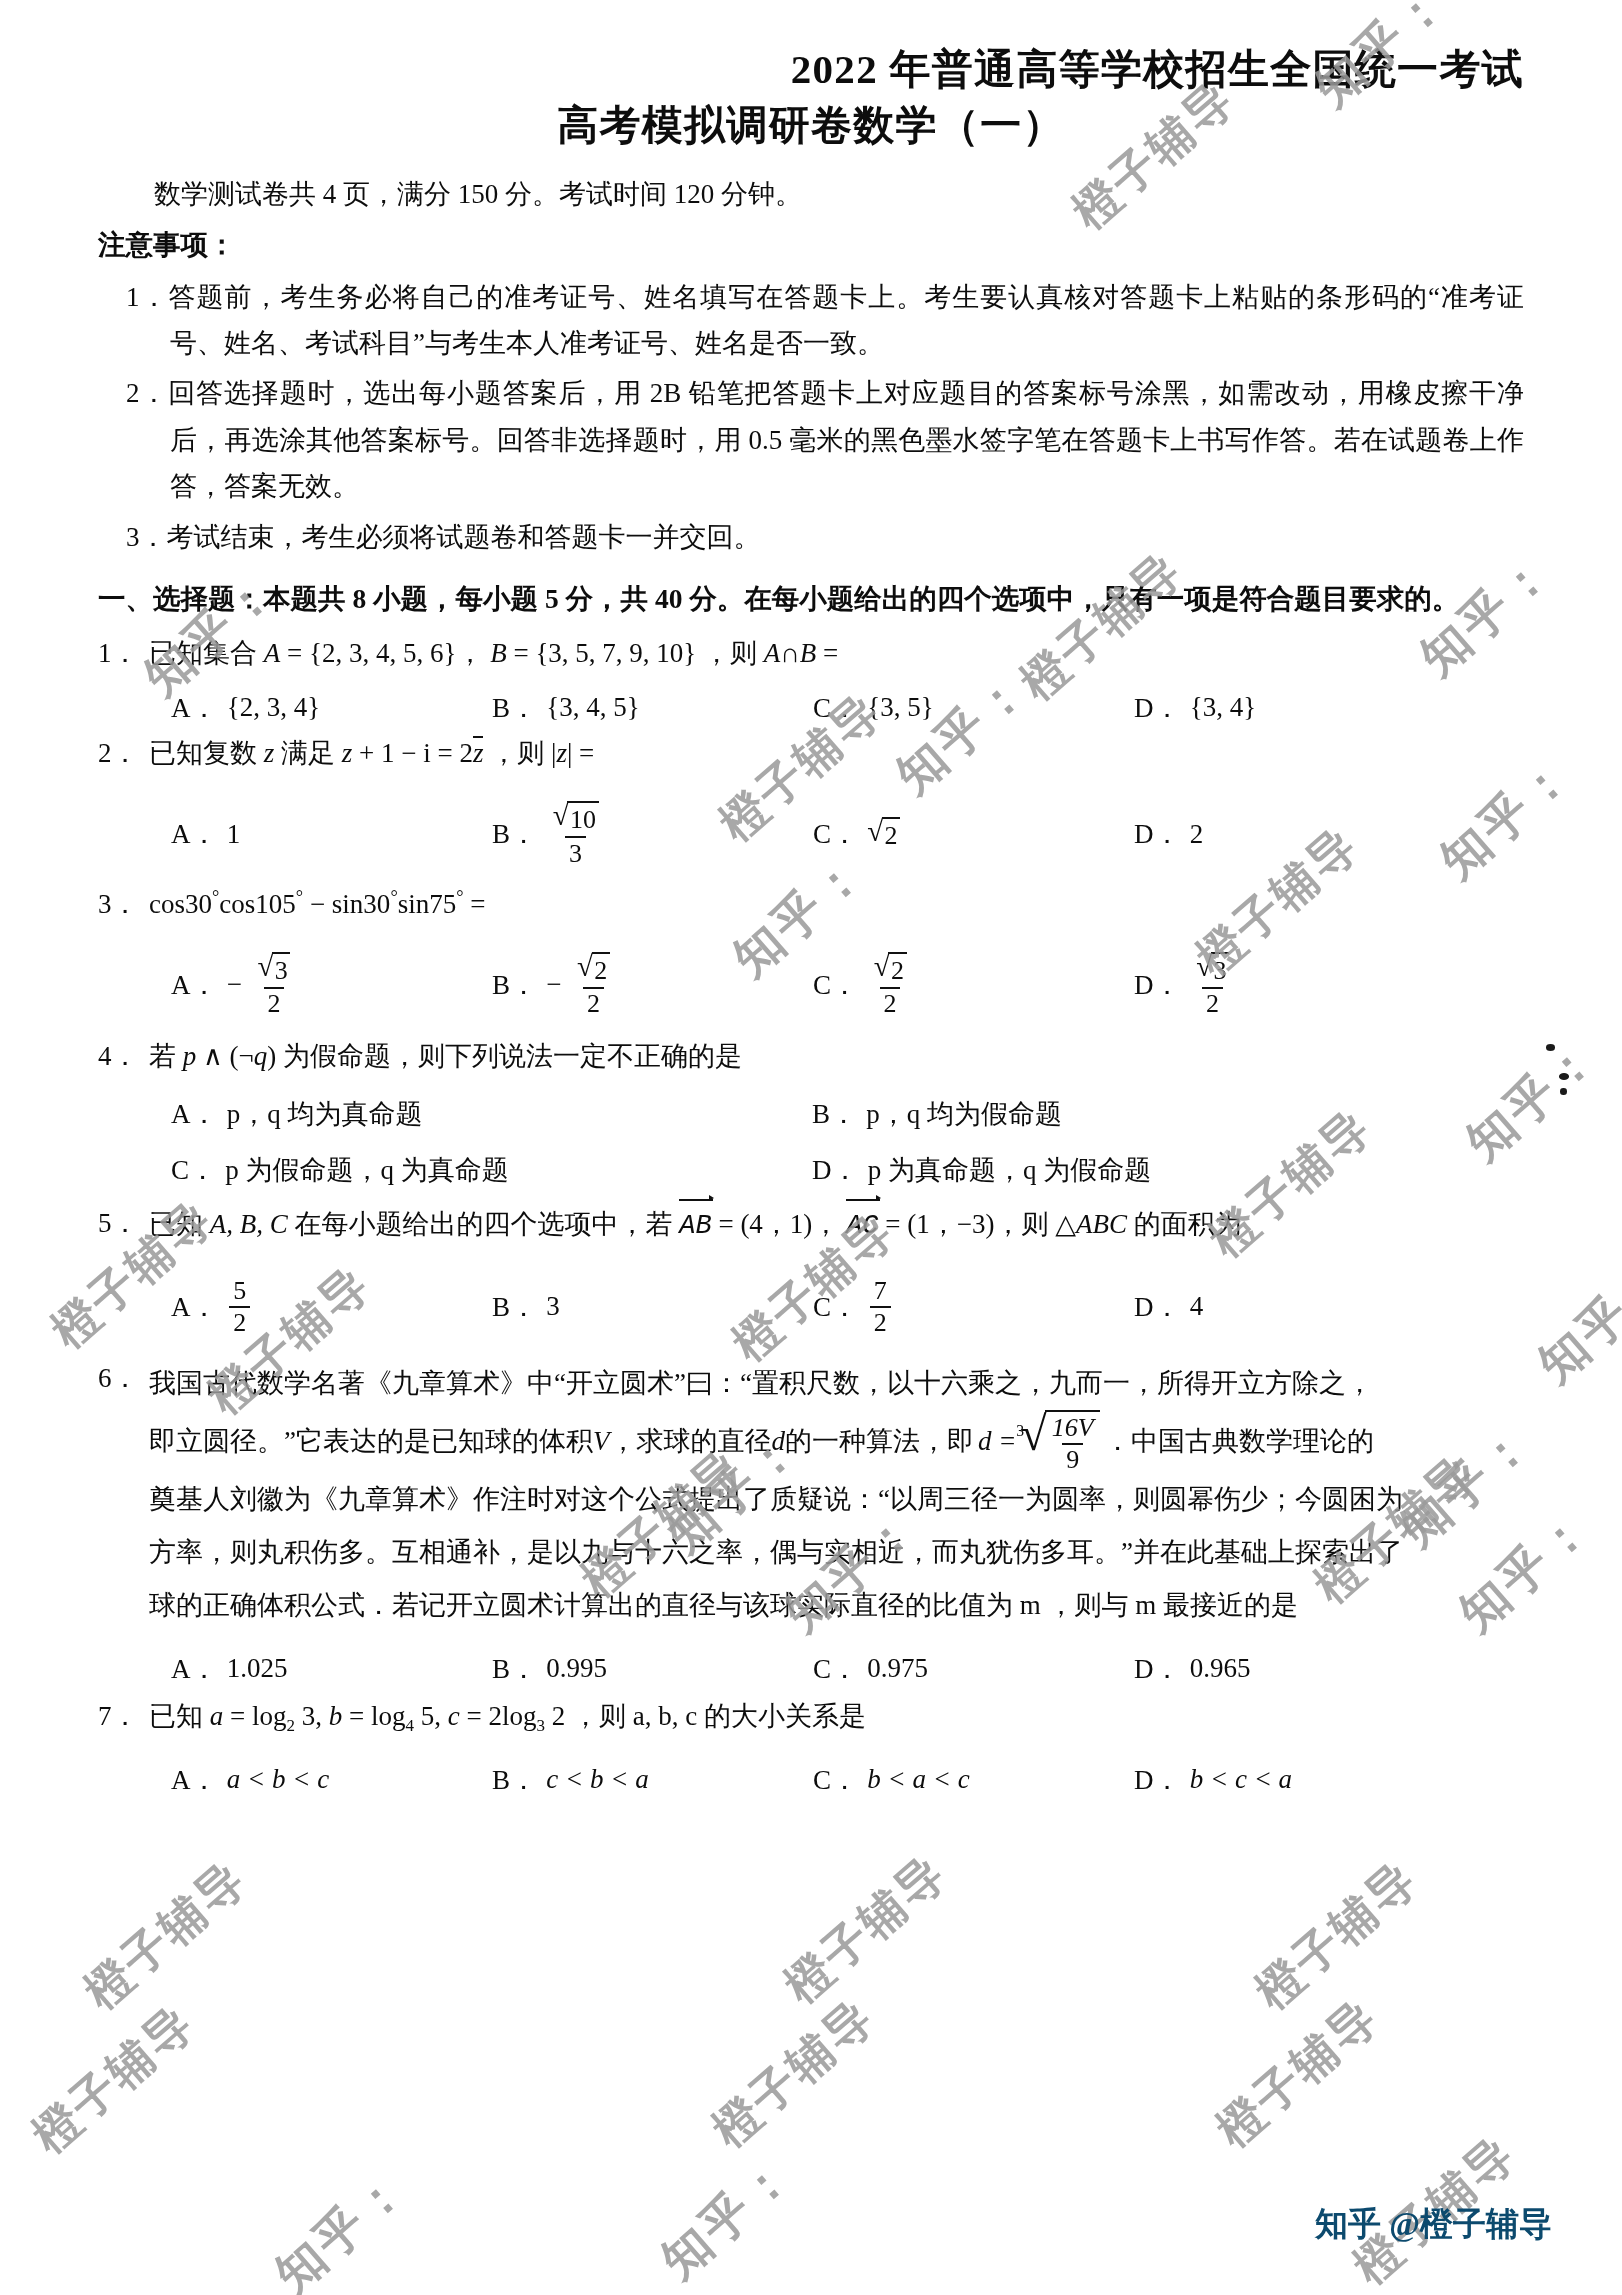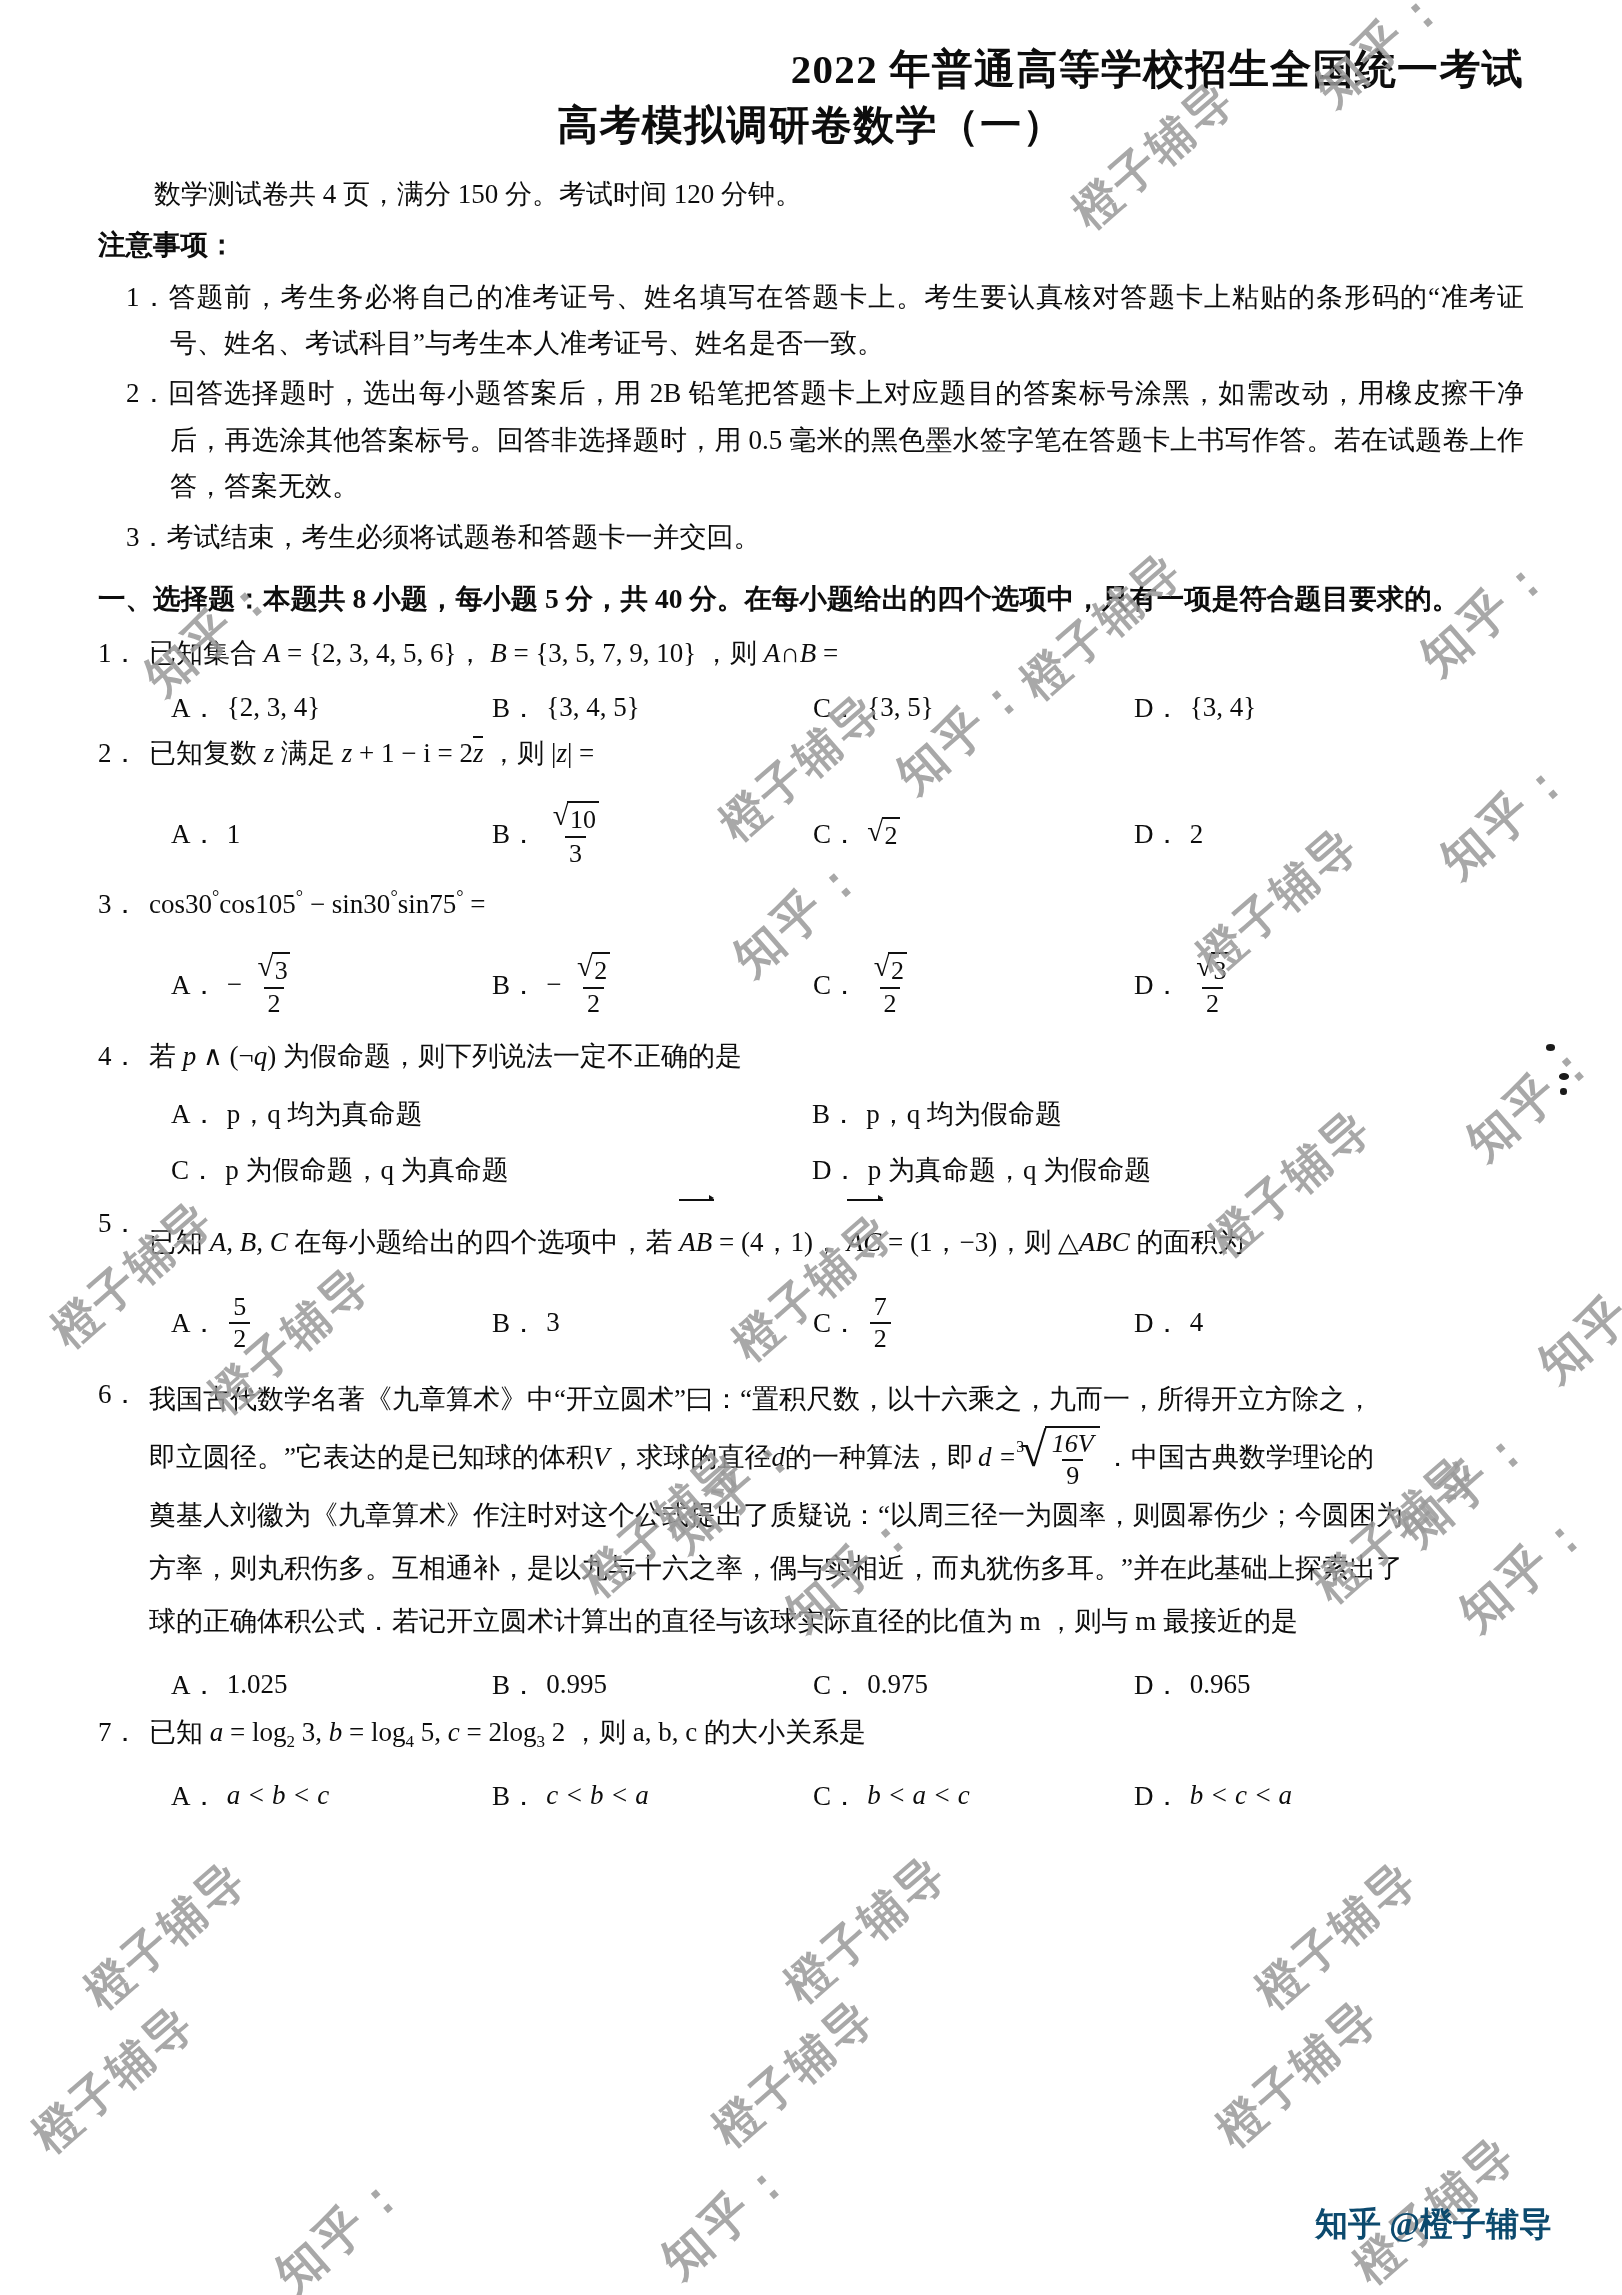--- a/index.html
+++ b/index.html
@@ -155,21 +155,21 @@
   .sqrt .rad{font-size:29px;line-height:1;margin-right:-1.3px;}
   .sqrt .rand{
     border-top:2px solid #111;
     padding:2px 2.6px 0 2.6px;
     font-size:26px;line-height:1.15;
   }
   .cbrt-idx{font-size:15.7px;position:relative;top:-10.5px;margin-right:-3.9px;}
   .sup{font-size:16.4px;vertical-align:super;}
   .sub{font-size:17px;vertical-align:sub;}
   .vec{
-    display:inline-block;position:relative;padding-top:19px;
+    display:inline-block;position:relative;padding-top:3px;font-family:Liberation Mono, monospace;
   }
   .vec::before{
     content:"";position:absolute;left:0;right:-1.3px;top:-2.6px;
     border-top:2px solid #111;
   }
   .vec::after{
     content:"";position:absolute;right:-2px;top:-6.5px;
     border-left:5.9px solid #111;
     border-top:3.9px solid transparent;
     border-bottom:3.9px solid transparent;

